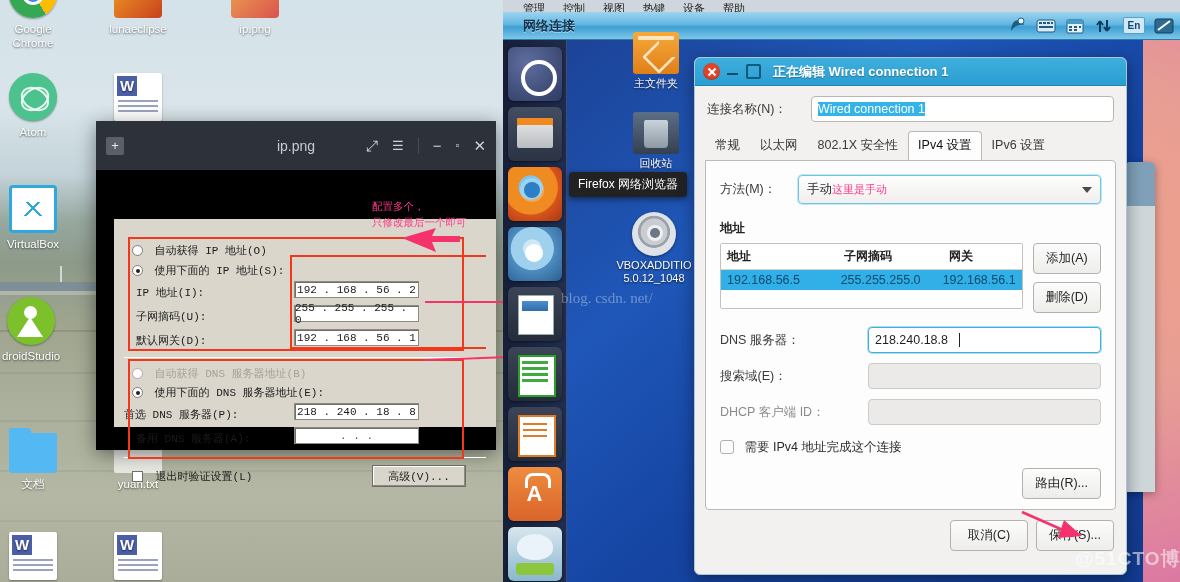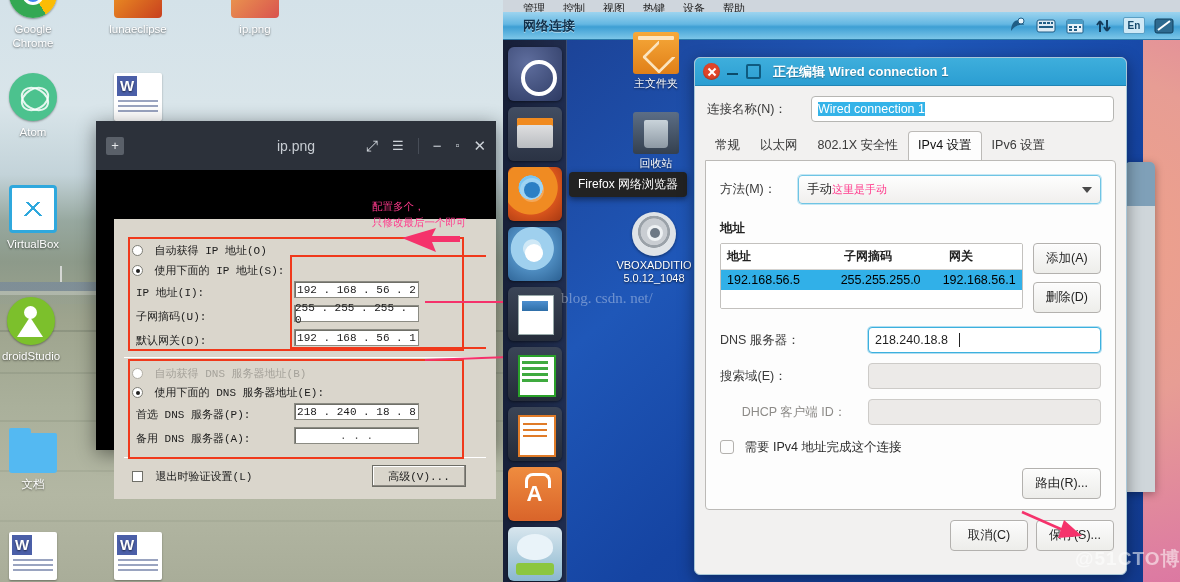--- a/index.html
+++ b/index.html
@@ -102,21 +102,21 @@
     pointer-events:none;
   }
   #viewer .tb-right{margin-left:auto;display:flex;align-items:center;gap:14px;color:#cdd2d8;}
   #viewer .tb-right span{cursor:pointer;font-size:15px;line-height:1;}
   #viewer .tb-sep{width:1px;height:16px;background:#474d57;}
   #viewer .canvas{
     position:absolute;left:0;top:49px;right:0;bottom:0;background:#000;
   }
   
   #winpane{
-    position:absolute;left:18px;top:49px;width:382px;height:280px;background:#dad6cc;
+    position:absolute;left:18px;top:49px;width:382px;height:208px;background:#dad6cc;
     font-family:"Liberation Mono","DejaVu Sans Mono",monospace;
     color:#1b1b1b;font-size:11px;
   }
   .grp{position:absolute;}
   .radio{
     display:inline-block;width:11px;height:11px;border-radius:50%;
     border:1px solid #7e7e76;background:#fff;vertical-align:-2px;margin-right:5px;position:relative;
   }
   .radio.on:after{content:"";position:absolute;left:2.5px;top:2.5px;width:4px;height:4px;
      border-radius:50%;background:#222;}
@@ -320,21 +320,21 @@
     box-shadow:0 0 0 1px rgba(90,190,225,.35);
   }
   .combo .arrow{
     margin-left:auto;width:0;height:0;border-left:5px solid transparent;border-right:5px solid transparent;
     border-top:6px solid #4a4a4a;
   }
   .sec-title{font-weight:bold;font-size:12.5px;color:#222;}
   .addr-table{border:1px solid #c3c1be;background:#fff;border-radius:2px;overflow:hidden;}
   .addr-head{display:flex;border-bottom:1px solid #d5d3d0;background:#fff;}
   .addr-head div{padding:4px 6px;font-weight:bold;font-size:12px;color:#222;}
-  .addr-row{display:flex;background:#31b0e8;color:#000000;}
+  .addr-row{display:flex;background:#31b0e8;color:#0c4a6e;}
   .addr-row div{padding:3px 6px;font-size:12.5px;}
   .c1{width:117px;} .c2{width:105px;} .c3{flex:1;}
   .btn-gtk{
     background:linear-gradient(#fcfcfc,#ededea);border:1px solid #b3b1ae;border-radius:4px;
     padding:6px 12px;font-size:12.5px;color:#1f1f1f;cursor:pointer;
     box-shadow:0 1px 0 rgba(255,255,255,.7) inset;
   }
   .gtk-chk{
     width:14px;height:14px;border:1px solid #b3b1ae;border-radius:3px;background:#fcfcfc;margin-right:7px;
     display:inline-block;vertical-align:-3px;cursor:pointer;
@@ -442,21 +442,21 @@
 
       <div class="grp" style="left:18px;top:147px;color:#a5a29a;">
         <span class="radio dim"></span>
         <span>自动获得 DNS 服务器地址(B)</span>
       </div>
       <div class="grp" style="left:18px;top:166px;">
         <span class="radio on"></span>
         <span>使用下面的 DNS 服务器地址(E):</span>
       </div>
 
-      <div style="position:absolute;left:22px;top:188px;">首选 DNS 服务器(P):</div>
+      <div style="position:absolute;left:10px;top:188px;">首选 DNS 服务器(P):</div>
       <div class="ipbox" style="left:180px;top:184px;">218 . 240 . 18 .  8</div>
 
       <div style="position:absolute;left:22px;top:212px;">备用 DNS 服务器(A):</div>
       <div class="ipbox" style="left:180px;top:208px;color:#555;">.     .     .</div>
 
       <div class="sep-line" style="left:10px;top:238px;width:362px;"></div>
 
       <div class="grp" style="left:18px;top:250px;">
         <span class="chk"></span>
         <span>退出时验证设置(L)</span>
@@ -647,21 +647,21 @@
       </div>
     </div>
 
     <div style="display:flex;align-items:center;padding:10px 14px 0;">
       <div class="gtk-label" style="width:148px;">搜索域(E)：</div>
       <div class="gtk-entry disabled" style="flex:1;">
         <span></span>
       </div>
     </div>
 
-    <div style="display:flex;align-items:center;padding:10px 14px 0;text-align:center;">
+    <div style="display:flex;align-items:center;padding:10px 14px 0;">
       <div class="gtk-label muted" style="width:148px;">DHCP 客户端 ID：</div>
       <div class="gtk-entry disabled" style="flex:1;">
         <span></span>
       </div>
     </div>
 
     <div style="padding:14px 14px 0;">
       <span class="gtk-chk"></span>
       <span>需要 IPv4 地址完成这个连接</span>
     </div>

